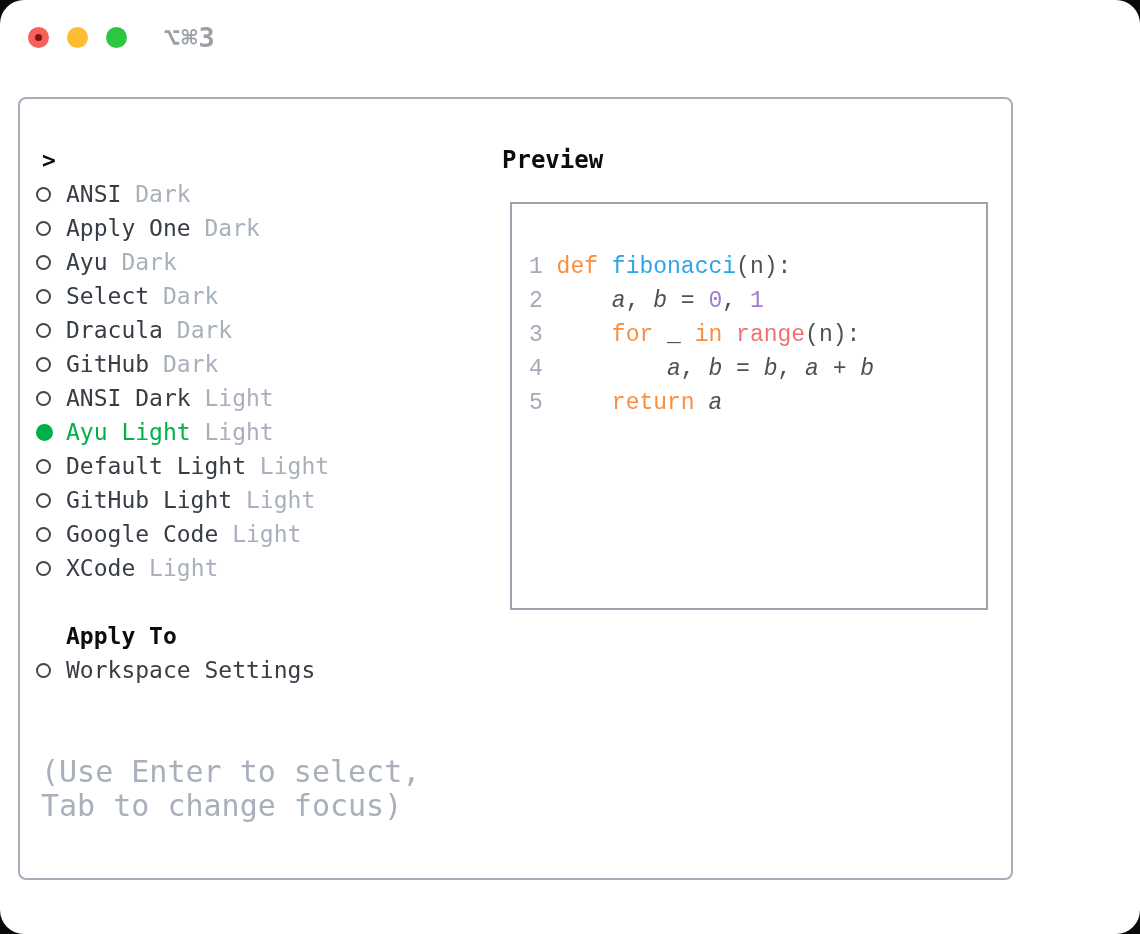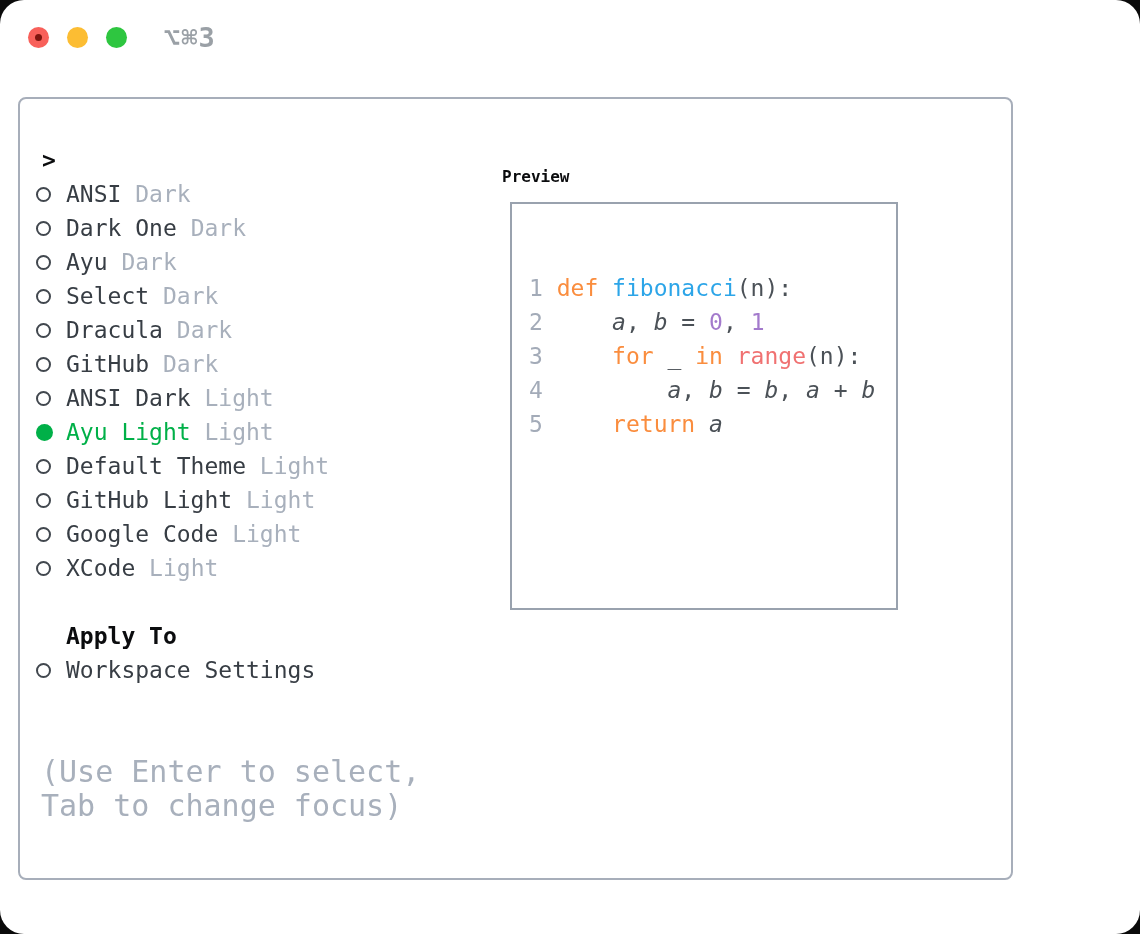--- a/index.html
+++ b/index.html
@@ -53,26 +53,26 @@
   .radio.sel{width:17px;height:17px;border:none;background:var(--green);}
   .name{color:var(--item);}
   .name.sel-text{color:var(--green);}
   .variant{color:var(--muted);}
   .gap{height:34px;}
   .hint{
     position:absolute;left:8px;top:656px;width:430px;
     font-size:30px;line-height:34px;color:var(--muted);margin-left:13px;
   }
   
-  .preview-hdr{position:absolute;left:482px;top:60px;height:34px;display:flex;align-items:center;
-    font-size:16px;font-weight:bold;color:var(--ink);}
+  .preview-hdr{position:absolute;left:482px;top:44px;height:34px;display:flex;align-items:center;
+    font-size:24px;font-weight:bold;color:var(--ink);}
   .preview-box{
-    position:absolute;left:490px;top:103px;width:388px;height:408px;
+    position:absolute;left:490px;top:103px;width:478px;height:408px;
     border:2px solid var(--box-border);box-sizing:border-box;background:#fff;
-    padding:67px 0 0 17px;overflow:hidden;
+    padding:46px 0 0 17px;overflow:hidden;font-family:Liberation Mono, monospace;
   }
   .cline{height:34px;line-height:34px;font-size:23px;white-space:pre;}
   .ln{color:var(--ln);}
   .tk-pl{color:var(--pl);}
   .tk-kw{color:var(--kw);}
   .tk-fn{color:var(--fn);}
   .tk-call{color:var(--call);}
   .tk-num{color:var(--num);}
   .tk-var{color:var(--pl);font-style:italic;}
   .diff-context{color:var(--ctx);}
@@ -94,28 +94,28 @@
   </div>
 
   <div class="panel">
 
     <div class="left-col">
       <div class="row">
         <span class="caret">&gt;</span>
       </div>
       <div id="theme-list">
           <div class="row theme-item"><div class="icon-col"><span class="radio"></span></div><span class="name">ANSI</span><span class="variant"> Dark</span></div>
-          <div class="row theme-item"><div class="icon-col"><span class="radio"></span></div><span class="name">Dark One</span><span class="variant"> Dark</span></div>
+          <div class="row theme-item"><div class="icon-col"><span class="radio"></span></div><span class="name">Apply One</span><span class="variant"> Dark</span></div>
           <div class="row theme-item"><div class="icon-col"><span class="radio"></span></div><span class="name">Ayu</span><span class="variant"> Dark</span></div>
           <div class="row theme-item"><div class="icon-col"><span class="radio"></span></div><span class="name">Select</span><span class="variant"> Dark</span></div>
           <div class="row theme-item"><div class="icon-col"><span class="radio"></span></div><span class="name">Dracula</span><span class="variant"> Dark</span></div>
           <div class="row theme-item"><div class="icon-col"><span class="radio"></span></div><span class="name">GitHub</span><span class="variant"> Dark</span></div>
           <div class="row theme-item"><div class="icon-col"><span class="radio"></span></div><span class="name">ANSI Dark</span><span class="variant"> Light</span></div>
           <div class="row theme-item"><div class="icon-col"><span class="radio sel"></span></div><span class="name sel-text">Ayu Light</span><span class="variant"> Light</span></div>
-          <div class="row theme-item"><div class="icon-col"><span class="radio"></span></div><span class="name">Default Theme</span><span class="variant"> Light</span></div>
+          <div class="row theme-item"><div class="icon-col"><span class="radio"></span></div><span class="name">Default Light</span><span class="variant"> Light</span></div>
           <div class="row theme-item"><div class="icon-col"><span class="radio"></span></div><span class="name">GitHub Light</span><span class="variant"> Light</span></div>
           <div class="row theme-item"><div class="icon-col"><span class="radio"></span></div><span class="name">Google Code</span><span class="variant"> Light</span></div>
           <div class="row theme-item"><div class="icon-col"><span class="radio"></span></div><span class="name">XCode</span><span class="variant"> Light</span></div>
         </div>
 
       <div class="gap"></div>
       <div class="row">
         <span class="icon-col"></span>
         <span class="hdr">Apply To</span>
       </div>

